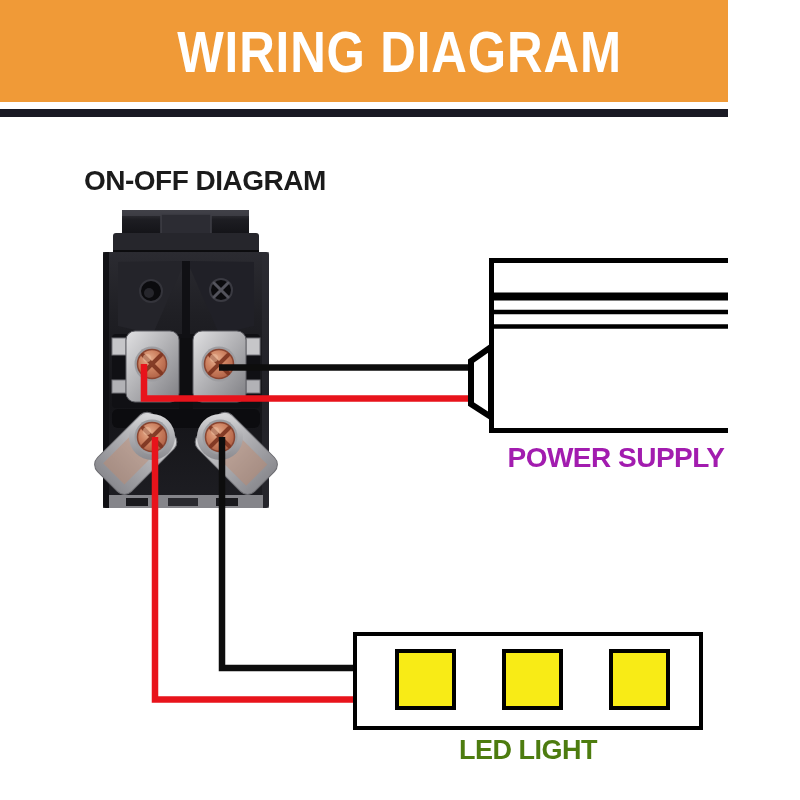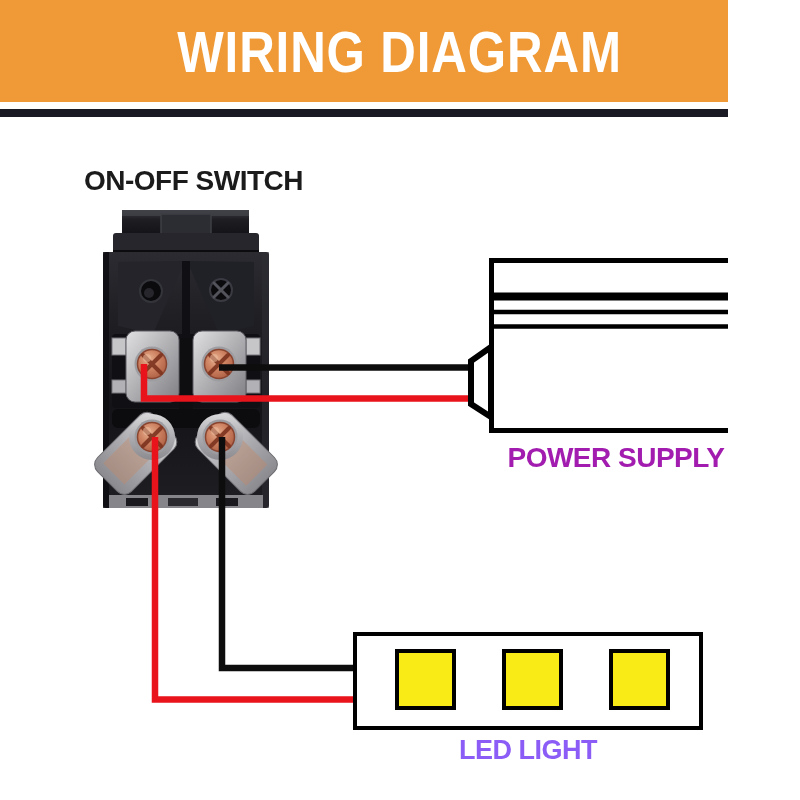--- a/index.html
+++ b/index.html
@@ -163,16 +163,16 @@
     </g>
 
     <g>
       <rect x="355" y="634" width="346" height="94" stroke-width="4" stroke="#000000" fill="#FFFFFF"></rect>
       <rect x="397" y="651" width="57" height="57" stroke-width="4" stroke="#000000" fill="#F8EB16"></rect>
       <rect x="504" y="651" width="57" height="57" stroke-width="4" stroke="#000000" fill="#F8EB16"></rect>
       <rect x="611" y="651" width="57" height="57" stroke-width="4" stroke="#000000" fill="#F8EB16"></rect>
     </g>
   </svg>
 
-  <div class="comp-label lbl-switch" style="color: rgb(27, 27, 27);">ON-OFF SWITCH</div>
+  <div class="comp-label lbl-switch" style="color: rgb(27, 27, 27);">ON-OFF DIAGRAM</div>
   <div class="comp-label lbl-power" style="color: #a21caf;">POWER SUPPLY</div>
-  <div class="comp-label lbl-led" style="color: #8b5cf6;">LED LIGHT</div>
+  <div class="comp-label lbl-led" style="color: #4d7c0f;">LED LIGHT</div>
 </div>
 
 </body></html>

